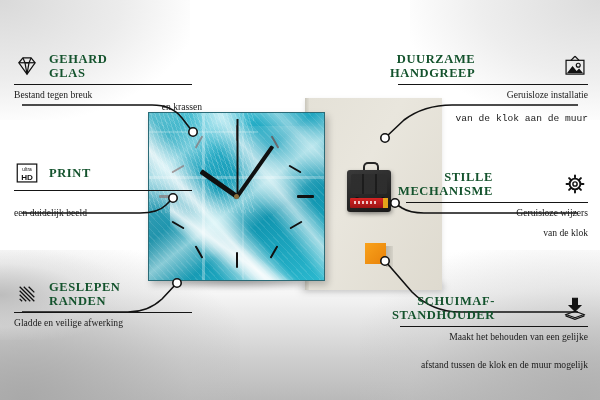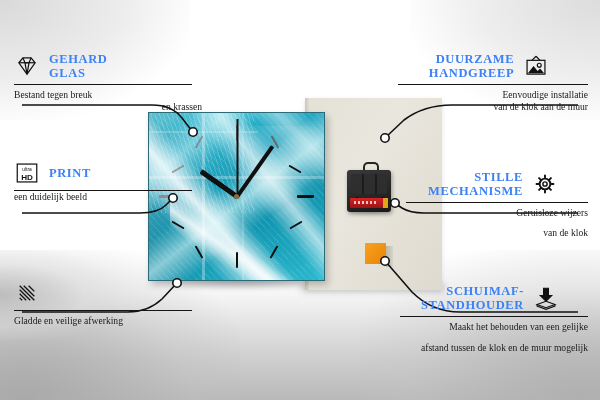--- a/index.html
+++ b/index.html
@@ -116,41 +116,41 @@
   .foam-side{position:absolute;left:386px;top:246px;width:7px;height:21px;
     background:linear-gradient(to right,#b9b6ac,#d6d3c9);}
 
   
   #links{position:absolute;left:0;top:0;width:600px;height:400px;}
 
   
   .feat{position:absolute;}
   .feat .row{display:flex;align-items:center;gap:9px;}
   .feat.left .row{justify-content:flex-start;}
-  .feat.right .row{justify-content:center;}
+  .feat.right .row{justify-content:space-between;}
   .feat .ttl{
     font-family:"Liberation Serif", serif;
-    font-weight:700;letter-spacing:.6px;color:#3b82f6;
+    font-weight:700;letter-spacing:.6px;color:#14532d;
     font-size:12.5px;line-height:14px;text-transform:uppercase;}
   .feat.right .ttl{text-align:right;}
   .feat .rule{height:1.3px;background:#151515;margin-top:4px;}
   .feat .sub{
     font-family:"Liberation Serif", serif;
     font-size:9.6px;line-height:11.4px;color:#1a1a1a;margin-top:4px;}
   .feat.right .sub{text-align:right;}
   .ic{width:26px;height:26px;flex:0 0 26px;display:block;}
   .ic svg{display:block;width:26px;height:26px;}
 
   
   #f-gehard   {left:14px;  top:52px;  width:188px;}
   #f-print    {left:14px;  top:160px; width:188px;}
   #f-randen   {left:14px;  top:280px; width:188px;}
   #f-handgreep{right:12px; top:52px;  width:198px;}
   #f-stille   {right:12px; top:170px; width:190px;}
-  #f-schuim   {right:12px; top:284px; width:196px;}
+  #f-schuim   {right:12px; top:294px; width:196px;}
 </style>
 </head>
 <body>
 
 <div id="stage">
 
   <div class="bg-base"></div>
   <div class="bg-top-left"></div>
   <div class="bg-top-right"></div>
   <div class="bg-bottom"></div>
@@ -263,38 +263,42 @@
           <rect x="4" y="3" width="24" height="22" fill="none" stroke="#111" stroke-width="1.5"></rect>
           <text x="16" y="12" font-family="Liberation Sans, sans-serif" font-size="6" text-anchor="middle" fill="#111">ultra</text>
           <text x="16" y="22" font-family="Liberation Sans, sans-serif" font-size="10" font-weight="bold" text-anchor="middle" fill="#111">HD</text>
         </svg>
       </span>
       <div>
         <div class="ttl">PRINT</div>
       </div>
     </div>
     <div class="rule" style="width:178px;"></div>
-    <div class="sub" style="margin-top:0;">een duidelijk beeld</div>
+    <div class="sub" style="margin-top:16px;">een duidelijk beeld</div>
   </div>
 
   <div class="feat left" id="f-randen">
     <div class="row">
       <span class="ic">
         <svg viewBox="0 0 32 28">
             <g stroke="#111" stroke-width="1.6" fill="none">
           <path d="M6 4 L26 4 L6 24 Z" stroke="none" fill="none"></path>
           <path d="M7 5 L25 23"></path>
               <path d="M7 10 L20 23"></path>
               <path d="M7 15 L15 23"></path>
               <path d="M7 20 L10 23"></path>
           <path d="M12 5 L25 18"></path>
               <path d="M18 5 L25 12"></path>
         </g>
           </svg>
       </span>
+      <div>
+        <div class="ttl">GESLEPEN</div>
+        <div class="ttl">RANDEN</div>
+      </div>
     </div>
     <div class="rule" style="width:178px;"></div>
     <div class="sub">Gladde en veilige afwerking</div>
   </div>
 
   <div class="feat right" id="f-handgreep">
     <div class="row">
       <div>
         <div class="ttl">DUURZAME</div>
         <div class="ttl">HANDGREEP</div>
@@ -304,22 +308,22 @@
             <g stroke="#111" stroke-width="1.5" fill="none">
           <path d="M16 2 L11 7 M16 2 L21 7"></path>
           <rect x="5" y="7" width="22" height="17"></rect>
           <circle cx="20" cy="13" r="2.4"></circle>
           <path d="M6 23 L13 14 L18 20 L21 17 L26 23 Z" fill="#111" stroke="none"></path>
         </g>
           </svg>
       </span>
     </div>
     <div class="rule" style="width:190px;margin-left:8px;"></div>
-    <div class="sub">Eenvoudige installatie</div>
-    <div class="sub" style="margin-top:0;">van de klok aan de muur</div>
+    <div class="sub">Geruisloze installatie</div>
+    <div class="sub" style="margin-top:12px;font-family:Liberation Mono, monospace;">van de klok aan de muur</div>
   </div>
 
   <div class="feat right" id="f-stille">
     <div class="row">
       <div>
         <div class="ttl">STILLE</div>
         <div class="ttl">MECHANISME</div>
       </div>
       <span class="ic">
         <svg viewBox="0 0 32 28">
@@ -348,16 +352,16 @@
             <g stroke="#111" stroke-width="1.4" fill="none">
           <path d="M13 2 h6 v9 h4 l-7 7 l-7 -7 h4 z" fill="#111"></path>
           <path d="M16 18 L27 22 L16 26 L5 22 Z"></path>
           <path d="M5 22 v2 L16 28 L27 24 v-2"></path>
         </g>
           </svg>
       </span>
     </div>
     <div class="rule" style="width:188px;margin-left:8px;"></div>
     <div class="sub">Maakt het behouden van een gelijke</div>
-    <div class="sub" style="margin-top:9px;">afstand tussen de klok en de muur mogelijk</div>
+    <div class="sub" style="margin-top:16px;">afstand tussen de klok en de muur mogelijk</div>
   </div>
 
 </div>
 
 </body></html>

